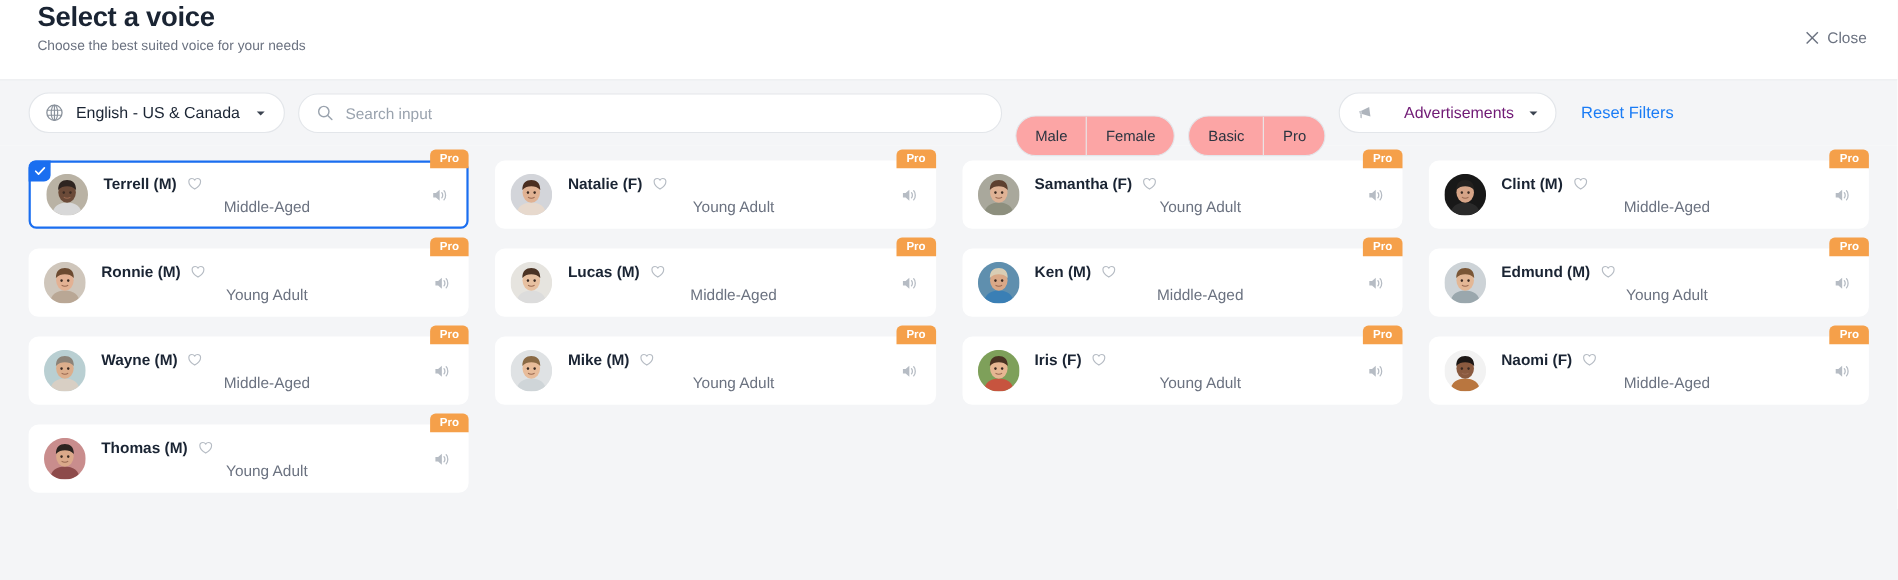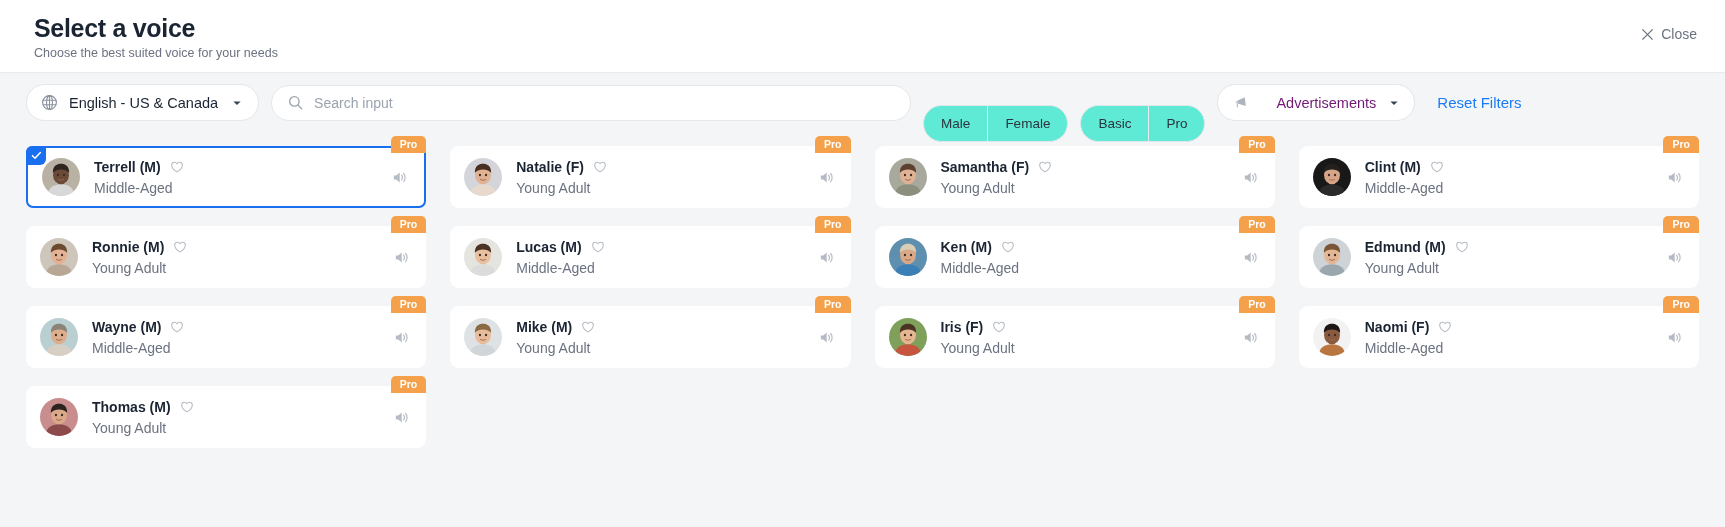--- a/index.html
+++ b/index.html
@@ -8,21 +8,21 @@
     font-family: "Liberation Sans", sans-serif;
     background: #ffffff;
     overflow: hidden;
   }
 
   
   .header {
     height: 72px;
     background: #ffffff;
     display: flex;
-    align-items: center;
+    align-items: flex-start;
     padding: 0 34px;
     position: relative;
   }
   .header-text { display: flex; flex-direction: column; gap: 6px; padding-top: 4px; }
   .page-title {
     font-size: 25px; font-weight: bold; color: #1a2433;
     letter-spacing: -0.3px; line-height: 1;
   }
   .page-subtitle { font-size: 12.5px; color: #6b7280; line-height: 1; }
   .close-button {
@@ -63,21 +63,21 @@
   }
   .search-icon { width: 15px; height: 15px; display: block; flex: none; }
   .search-wrap input {
     border: none; outline: none; background: transparent;
     font-family: inherit; font-size: 14px; color: #1a2433;
     width: 100%;
   }
   .search-wrap input::placeholder { color: #9aa3ae; }
 
   .seg {
-    background: #5eead4; border: 1px solid #e3e6ea;
+    background: #fca5a5; border: 1px solid #e3e6ea;
     border-radius: 999px; height: 37px;
     display: flex; align-items: stretch; overflow: hidden; margin-top: 42px;
   }
   .seg-item {
     display: flex; align-items: center; justify-content: center;
     padding: 0 17px; font-size: 13.5px; color: #2b3440;
     cursor: pointer; white-space: nowrap;
   }
   .seg-item + .seg-item { border-left: 1px solid #e8eaed; }
 
@@ -135,21 +135,21 @@
   .voice-card.selected .pro-badge { top: -12px; right: -2px; }
 
   .avatar {
     width: 38px; height: 38px; border-radius: 50%;
     flex: none; margin-right: 14px;
     background-size: cover; background-position: center;
     overflow: hidden;
   }
   .avatar svg { width: 100%; height: 100%; display: block; }
 
-  .voice-meta { display: flex; flex-direction: column; gap: 5px; flex: 1; min-width: 0; }
+  .voice-meta { display: flex; flex-direction: column; gap: 5px; flex: 1; min-width: 0; text-align: center; }
   .voice-name-row { display: flex; align-items: center; gap: 9px; }
   .voice-name { font-size: 14px; font-weight: bold; color: #1a2433; white-space: nowrap; }
   .heart-icon { width: 14px; height: 14px; display: block; flex: none; cursor: pointer; }
   .voice-age { font-size: 14px; color: #6b7280; }
 
   .speaker-icon { width: 17px; height: 17px; display: block; flex: none; cursor: pointer; margin-right: 2px; }
 </style>
 </head>
 <body>
 

